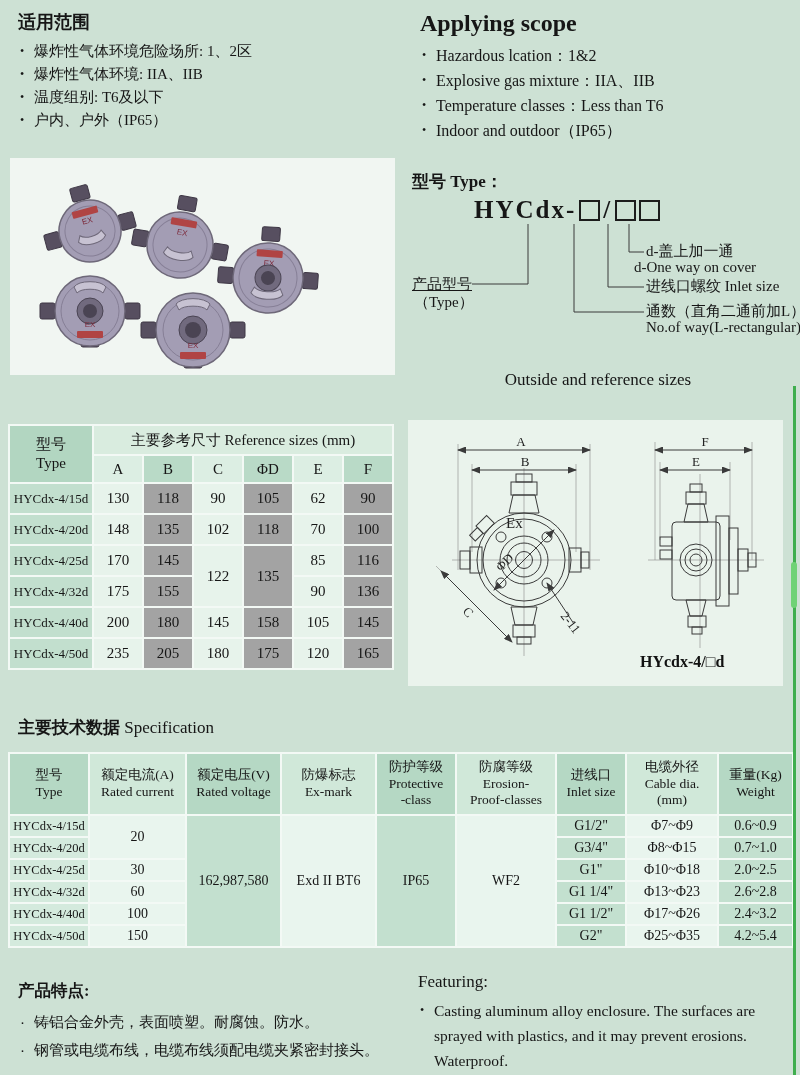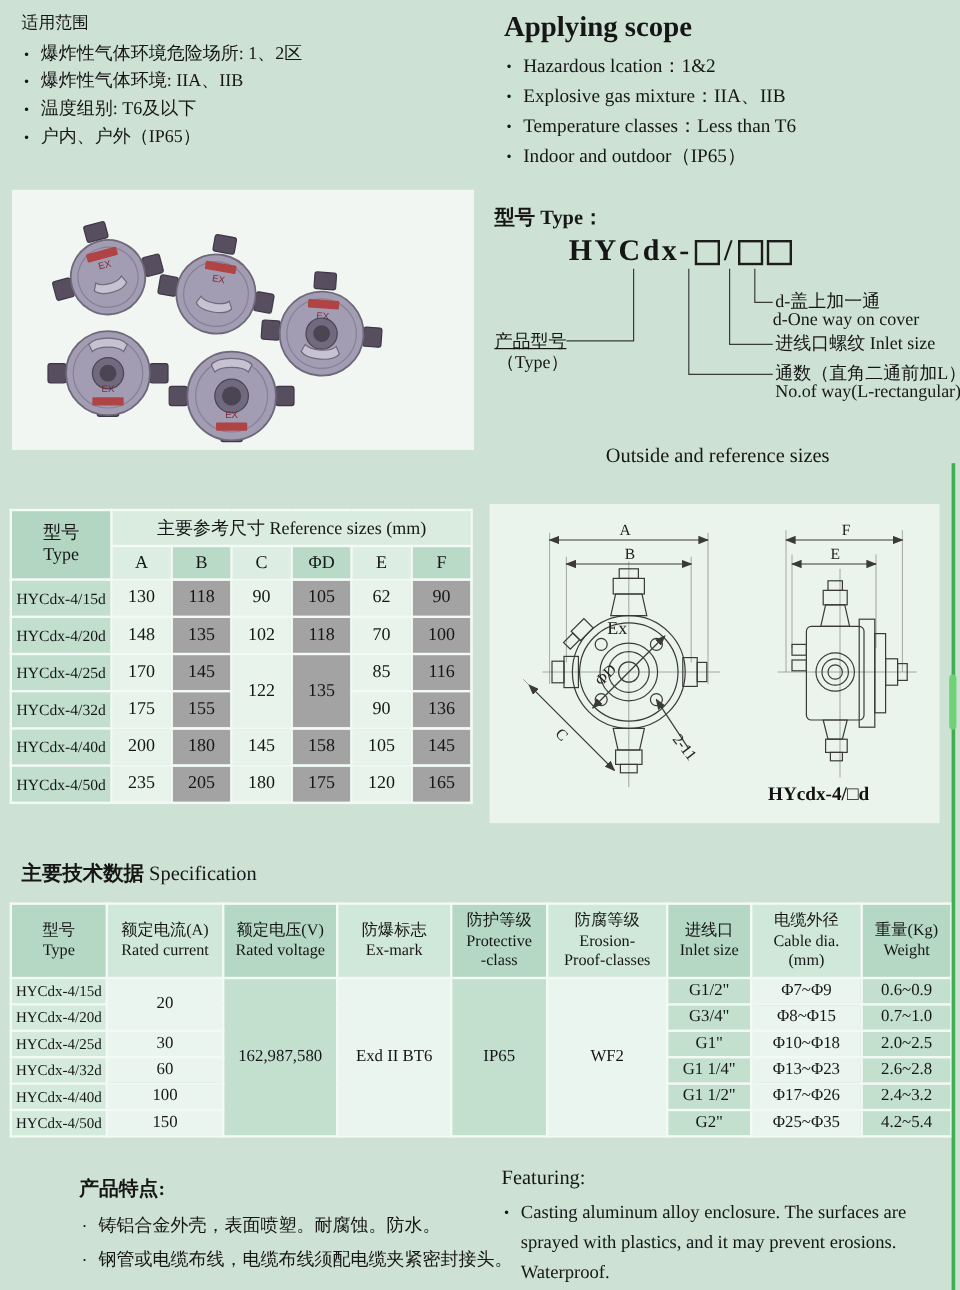--- a/index.html
+++ b/index.html
@@ -9,21 +9,21 @@
     font-family:"Liberation Serif","DejaVu Serif",serif;
   }
   .abs{position:absolute;}
   .b{font-weight:bold;}
   
   ul.blist{list-style:none;margin:6px 0 0 0;padding:0;}
   ul.blist li{position:relative;padding-left:16px;}
   ul.blist li::before{content:"•";position:absolute;left:2px;top:0;font-size:12px;}
   
   .scope-cn{left:18px;top:10px;width:375px;}
-  .scope-cn .ttl{font-size:14px;font-weight:normal;}
+  .scope-cn .ttl{font-size:18px;font-weight:bold;}
   .scope-cn li{font-size:15px;line-height:23px;}
   .scope-en{left:420px;top:10px;width:372px;}
   .scope-en .ttl{font-size:24px;font-weight:bold;}
   .scope-en li{font-size:16px;line-height:25px;}
   
   .photo{left:10px;top:158px;width:385px;height:217px;}
   
   .typediag{left:400px;top:166px;width:400px;height:206px;font-size:15px;}
   .typediag .hd{left:12px;top:4px;font-size:17px;font-weight:bold;}
   .modelrow{left:74px;top:30px;display:flex;align-items:center;gap:3px;
@@ -58,21 +58,21 @@
   .spechead{left:18px;top:716px;font-size:17px;}
   .spectbl{left:8px;top:752px;width:784px;}
   .spectbl th{font-size:13.5px;height:60px;}
   .spectbl td{font-size:14px;height:20px;}
   .spectbl .t-cell{font-size:12.5px;background:#d4eadd;}
   .sp-dk{background:#c3e0cf;}
   .sp-lt{background:#e9f5ee;}
   .sph-dk{background:#b5d8c4;}
   .sph-lt{background:#d0e8d9;}
   
-  .feat-cn{left:18px;top:980px;width:392px;margin-left:48px;}
+  .feat-cn{left:18px;top:980px;width:392px;}
   .feat-cn .ttl{font-size:16.5px;font-weight:bold;}
   .feat-cn li{font-size:15px;line-height:28px;}
   .feat-cn ul.blist li::before{content:"·";font-size:15px;top:1px;}
   .feat-en{left:418px;top:972px;width:374px;}
   .feat-en .ttl{font-size:17px;}
   .feat-en li{font-size:15.5px;line-height:25px;}
   
   .edgeline{left:793px;top:386px;width:3px;height:689px;background:#3fae4e;}
   .edgethumb{left:791px;top:562px;width:6px;height:46px;background:#6fd276;border-radius:3px;}
   
@@ -187,21 +187,21 @@
       <span class="modelbox"></span>
       <span class="modelbox"></span>
     </div>
     <svg class="abs diaglines" viewBox="0 0 400 206">
       <path class="dim" d="M128 58 V118 H72"></path>
       <path class="dim" d="M174 58 V146 H244"></path>
       <path class="dim" d="M208 58 V121 H244"></path>
       <path class="dim" d="M229 58 V86 H244"></path>
     </svg>
     <div class="abs dlabel" style="left:246px;top:76px;">d-盖上加一通</div>
-    <div class="abs dlabel" style="left:244px;top:93px;">d-One way on cover</div>
+    <div class="abs dlabel" style="left:234px;top:93px;">d-One way on cover</div>
     <div class="abs dlabel" style="left:246px;top:111px;">进线口螺纹 Inlet size</div>
     <div class="abs dlabel" style="left:246px;top:136px;">通数（直角二通前加L）</div>
     <div class="abs dlabel" style="left:246px;top:153px;">No.of way(L-rectangular)</div>
     <div class="abs dlabel" style="left:8px;top:109px;width:64px;text-align:right;text-decoration:underline;">产品型号</div>
     <div class="abs dlabel" style="left:14px;top:127px;">（Type）</div>
   </div>
 
   <div class="abs outhead">
     <div class="l2">Outside and reference sizes</div>
   </div>

